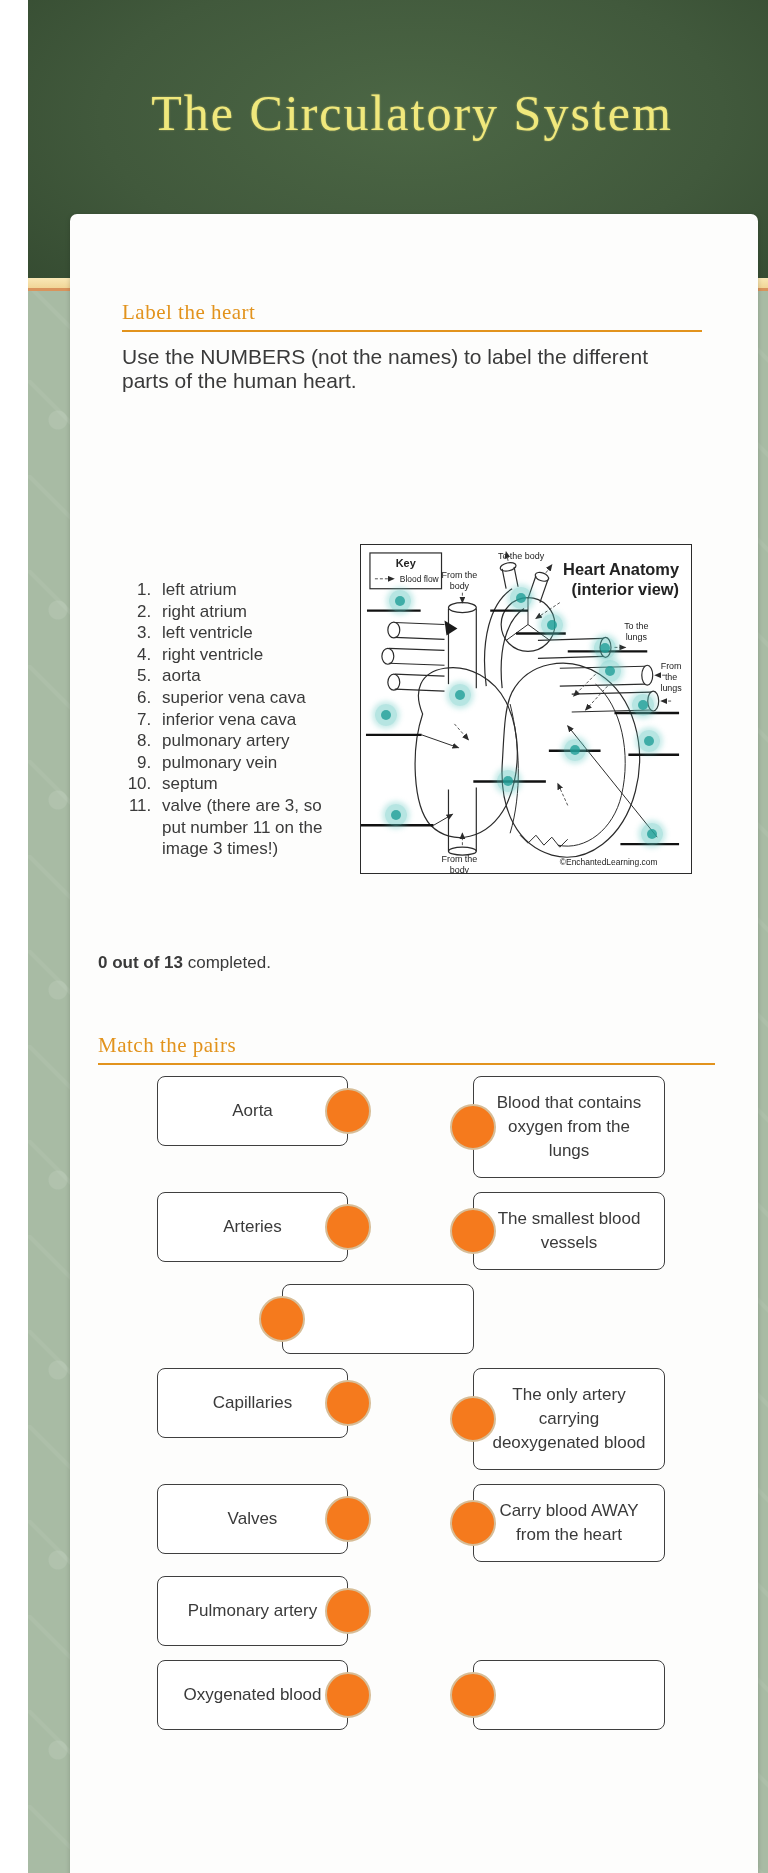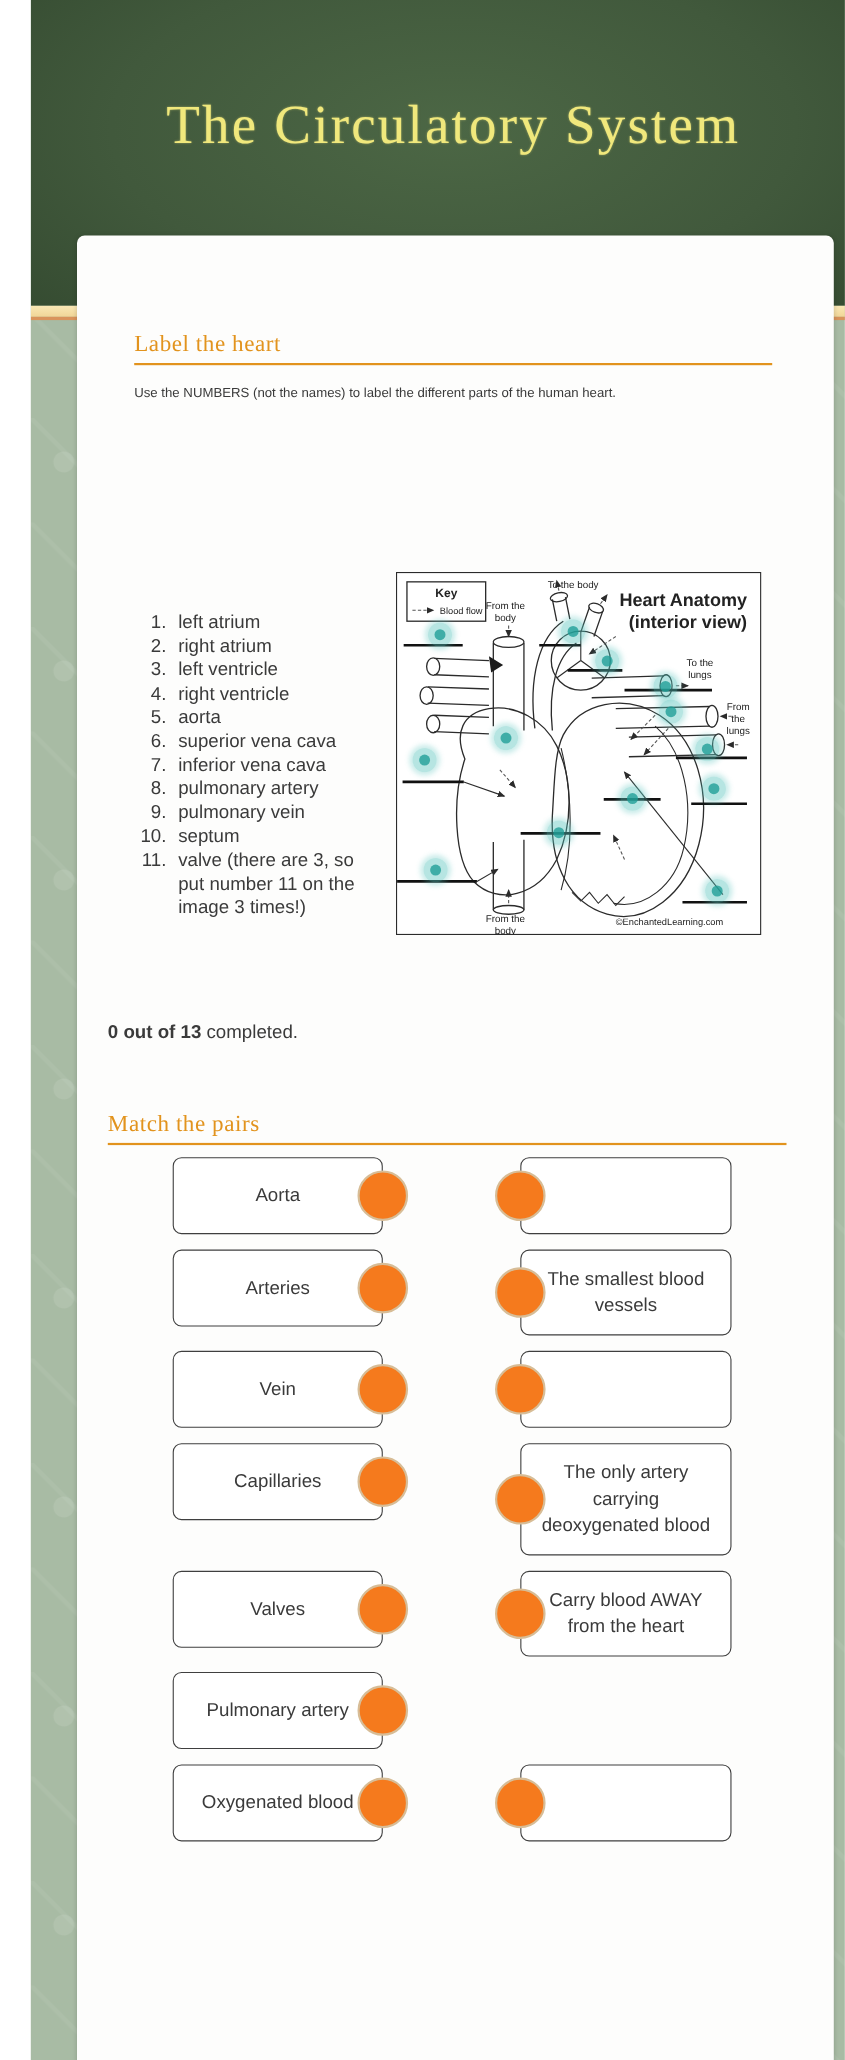--- a/index.html
+++ b/index.html
@@ -23,21 +23,21 @@
     background:linear-gradient(#f9e8b6, #f1d697); border-bottom:3px solid #d9945c; }
   .card { position:absolute; left:42px; top:214px; width:688px; height:1871px;
     background:#fdfdfc; border-radius:7px; box-shadow:0 1px 5px rgba(0,0,0,0.18);
     padding:0 28px; overflow:hidden; }
   .sec1 { margin-left:24px; margin-right:28px; }
   h2.hand { font-family:cursive; font-size:21px; font-weight:400; color:#e2931d; letter-spacing:0.5px; }
   .h-label { padding-top:86px; }
   .h-match { margin-top:58px; }
   .rule { border-bottom:2px solid #e2931d; margin-top:5px; }
   .sec2-rule { margin-right:15px; }
-  .instructions { margin-top:13px; font-size:12px; line-height:24px; width:545px; }
+  .instructions { margin-top:13px; font-size:21px; line-height:24px; width:545px; }
   .diagram-row { display:flex; margin-top:151px; }
   .list-col { width:238px; flex:0 0 238px; }
   ol.parts { margin-top:35px; padding-left:34px; font-size:17px; line-height:21.6px; width:212px; }
   ol.parts li { margin:0; padding-left:6px; }
   .diagram-box { position:relative; width:332px; height:330px; background:#ffffff;
     border:1px solid #2b2b2b; flex:0 0 332px; }
   .drop-dot { position:absolute; width:22px; height:22px; border-radius:50%;
     background:rgba(80,193,186,0.42); box-shadow:0 0 5px 3px rgba(80,193,186,0.30); }
   .drop-dot::after { content:""; position:absolute; left:6px; top:6px; width:10px; height:10px;
     border-radius:50%; background:rgba(30,158,150,0.78); }
@@ -229,38 +229,35 @@
     <div>
       <h2 class="hand h-match">Match the pairs</h2>
       <div class="rule sec2-rule"></div>
       <div class="pairs">
           <div class="pair-row">
             <div class="match-card card-left">
               <span>Aorta</span>
               <div class="connector"></div>
             </div>
             <div class="match-card card-right">
+              <span>Blood that contains oxygen from the lungs</span>
               <div class="connector"></div>
             </div>
           </div>
           <div class="pair-row">
             <div class="match-card card-left">
               <span>Arteries</span>
               <div class="connector"></div>
             </div>
             <div class="match-card card-right">
               <span>The smallest blood vessels</span>
               <div class="connector"></div>
             </div>
           </div>
           <div class="pair-row">
-            <div class="match-card card-left">
-              <span>Vein</span>
-              <div class="connector"></div>
-            </div>
             <div class="match-card card-right">
               <div class="connector"></div>
             </div>
           </div>
           <div class="pair-row">
             <div class="match-card card-left">
               <span>Capillaries</span>
               <div class="connector"></div>
             </div>
             <div class="match-card card-right">

